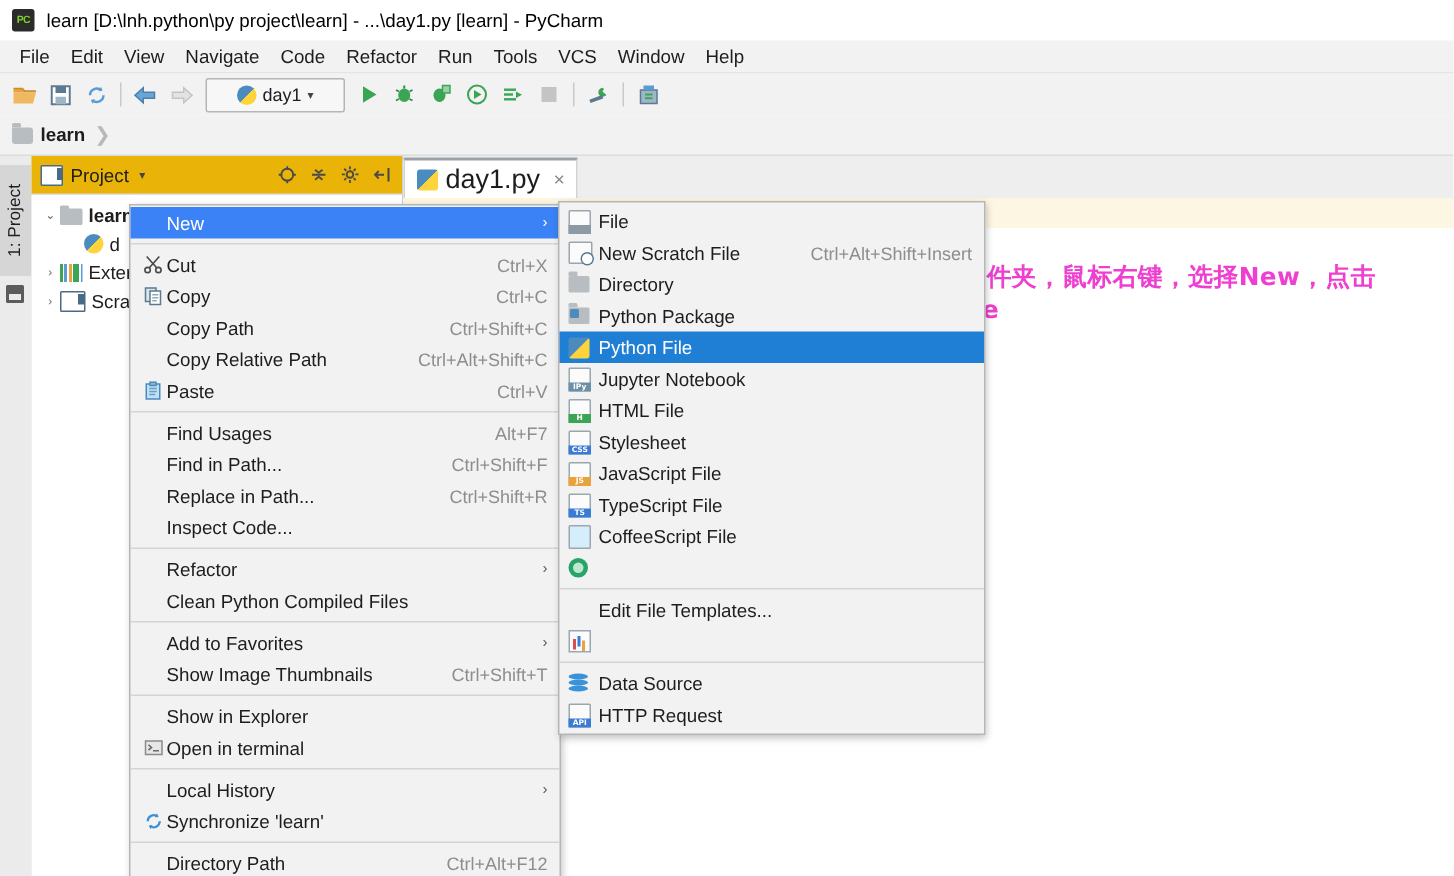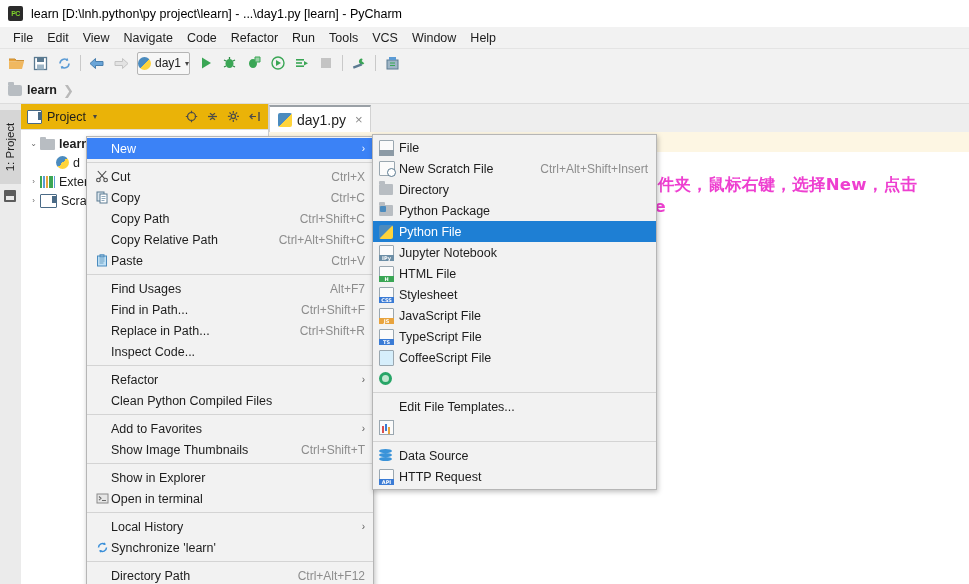--- a/index.html
+++ b/index.html
@@ -25,21 +25,21 @@
            border-bottom:1px solid #e4e4e4;}
   .menubar .mi{padding:2px 7px;font-size:12.5px;color:#1d1d1d;cursor:default;white-space:nowrap;}
 
   
   .toolbar{position:absolute;left:0;top:49px;width:969px;height:28px;background:#f2f2f2;
            display:flex;align-items:center;padding-left:4px;box-sizing:border-box;}
   .tb-ico{width:24px;height:24px;display:flex;align-items:center;justify-content:center;
           font-size:15px;line-height:1;cursor:default;}
   .tb-sep{width:1px;height:16px;background:#c9c9c9;margin:0 4px;}
   .runcfg{display:flex;align-items:center;height:21px;border:1px solid #b5b5b5;background:#f7f7f7;
-          border-radius:2px;padding:0 0;margin:0 4px;gap:4px;}
+          border-radius:2px;padding:0 20px;margin:0 4px;gap:4px;}
   .runcfg .py{width:13px;height:13px;border-radius:50%;
         background:linear-gradient(135deg,#4b8bbe 50%,#ffd43b 50%);}
   .runcfg .lbl{font-size:12px;color:#1d1d1d;}
   .runcfg .chev{font-size:8px;color:#444;}
 
   
   .breadcrumb{position:absolute;left:0;top:77px;width:969px;height:27px;background:#f2f2f2;
               display:flex;align-items:center;padding-left:8px;box-sizing:border-box;
               border-bottom:1px solid #dcdcdc;}
   .bc-folder{width:14px;height:11px;background:#b8bdc2;border-radius:1px 2px 2px 2px;
@@ -92,21 +92,21 @@
 
   
   .editorzone{position:absolute;left:269px;top:104px;width:700px;height:480px;background:#ffffff;}
   .tabstrip{position:absolute;left:0;top:0;width:700px;height:28px;background:#eeeeee;
             border-bottom:1px solid #d2d2d2;display:flex;align-items:flex-end;}
   .etab{height:27px;display:flex;align-items:center;background:#ffffff;border:1px solid #d2d2d2;
         border-bottom:none;padding:0 7px 0 8px;gap:5px;box-sizing:border-box;
         border-top:2px solid #9aa0a6;}
   .etab .pyico{width:14px;height:14px;border-radius:2px;
         background:linear-gradient(135deg,#4b8bbe 50%,#ffd43b 50%);}
-  .etab .nm{font-size:14px;color:#1d1d1d;}
+  .etab .nm{font-size:18px;color:#1d1d1d;}
   .etab .cls{font-size:13px;color:#8a8a8a;margin-left:4px;cursor:default;}
   .editorbody{position:absolute;left:0;top:28px;width:700px;height:452px;background:#ffffff;}
   .cream{position:absolute;left:0;top:0;width:700px;height:20px;background:#fdf6e3;}
 
   
   .annot{position:absolute;left:558px;top:174px;width:400px;
          font-family:"DejaVu Sans",sans-serif;font-size:16.5px;font-weight:bold;
          color:#ee3fd0;line-height:1.35;letter-spacing:.3px;}
   .annot .l2{color:#ee3fd0;}
 

